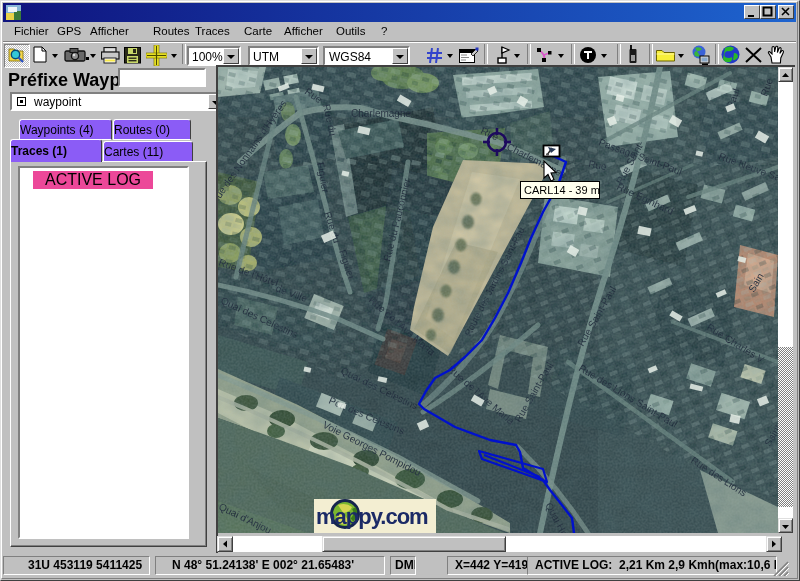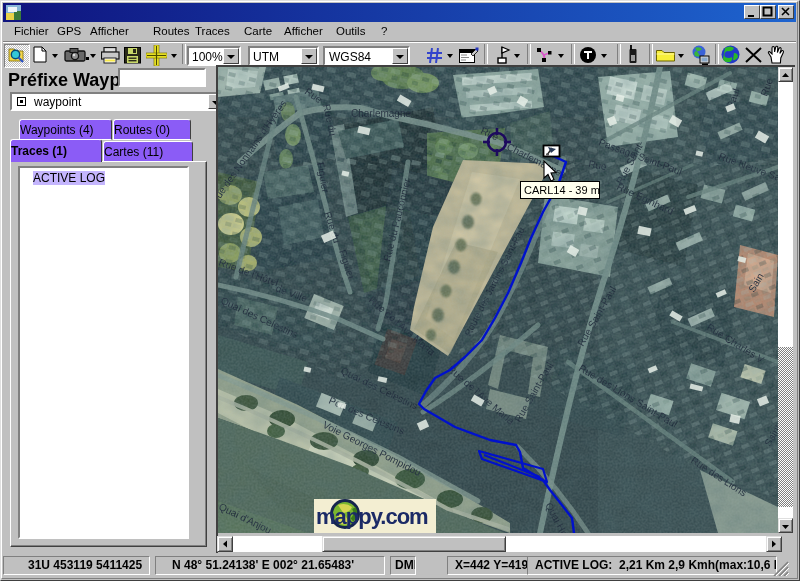--- a/index.html
+++ b/index.html
@@ -230,21 +230,21 @@
 </div>
 
 <div class="tab" style="left:19px;top:119px;width:93px;height:21px;border-bottom:1px solid #ffffff"><span style="position:relative;top:3px">Waypoints (4)</span></div>
 <div class="tab" style="left:113px;top:119px;width:78px;height:21px;border-bottom:1px solid #ffffff"><span style="position:relative;top:3px">Routes (0)</span></div>
 <div class="tab" style="left:10px;top:139px;width:92px;height:23px;font-weight:bold;z-index:3"><span style="position:relative;top:4px">Traces (1)</span></div>
 <div class="tab" style="left:103px;top:141px;width:90px;height:21px"><span style="position:relative;top:3px">Cartes (11)</span></div>
 
 <div class="abs" style="left:10px;top:161px;width:197px;height:386px;background:#c0c0c0;
  border-left:1px solid #ffffff;border-top:1px solid #ffffff;border-right:1px solid #404040;border-bottom:1px solid #404040;box-sizing:border-box;box-shadow:inset -1px -1px 0 #808080;z-index:2"></div>
 <div class="sunken abs" style="left:18px;top:166px;width:171px;height:373px;z-index:4"></div>
-<div class="abs" style="left:33px;top:171px;background:#c4b5fd;font-size:12px;padding:0 0;z-index:5">ACTIVE LOG</div>
+<div class="abs" style="left:33px;top:171px;background:#ec4899;font-size:16px;padding:0 12px;z-index:5">ACTIVE LOG</div>
 
 <div class="abs" style="left:216px;top:65px;width:579px;height:488px;background:#c0c0c0;
  border-left:2px solid #404040;border-top:2px solid #404040;box-sizing:border-box"></div>
 
 <div class="abs" id="mapholder" style="left:218px;top:67px;width:560px;height:466px;background:#33464a">
 <svg width="560" height="466" viewBox="0 0 560 466" xmlns="http://www.w3.org/2000/svg">
 <defs>
 <filter id="nz" x="0" y="0" width="100%" height="100%">
   <feTurbulence type="fractalNoise" baseFrequency="0.5" numOctaves="3" seed="7" result="t"></feTurbulence>
   <feComponentTransfer in="t" result="t2">

